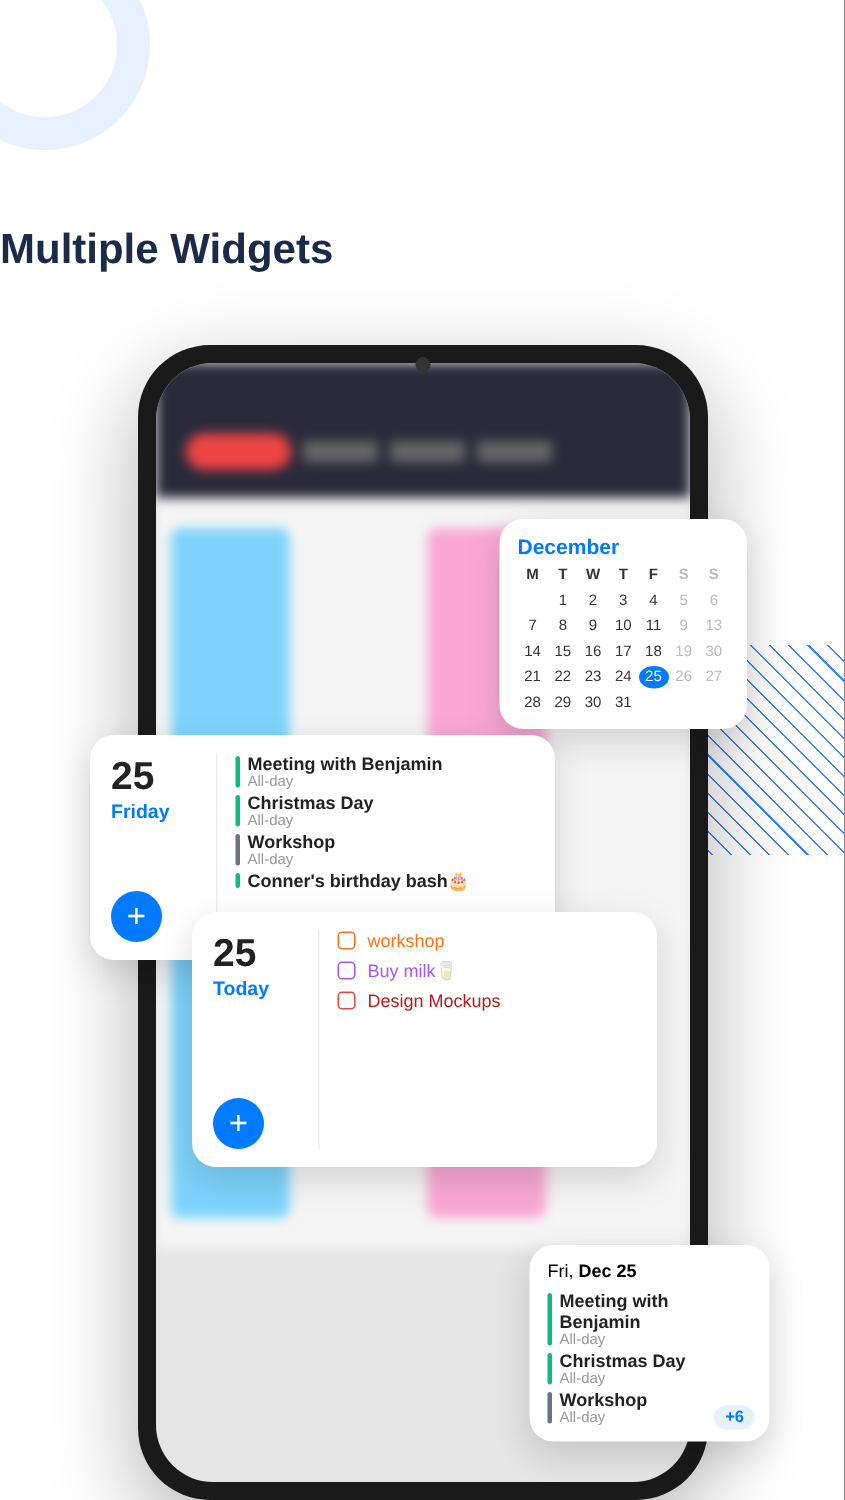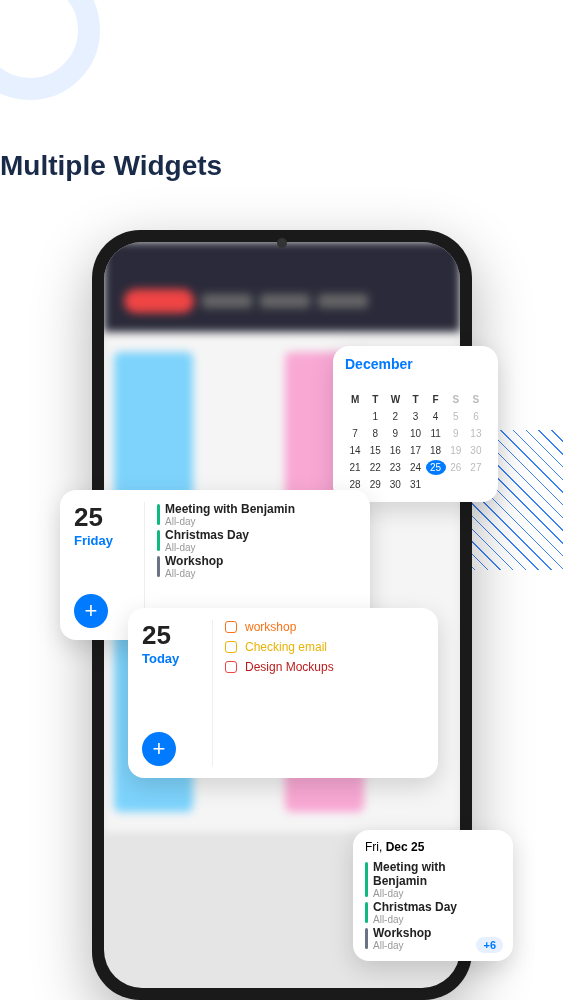--- a/index.html
+++ b/index.html
@@ -26,21 +26,21 @@
 .bg-cal { height: 500px; background: #f5f5f5; padding: 20px 10px; display: flex; gap: 6px; }
 .bg-col { flex: 1; border-radius: 6px; }
 .bg-col.blue { background: #7dd3fc; }
 .bg-col.pink { background: #f9a8d4; }
 
 
 .widget { position: absolute; background: #fff; border-radius: 16px; box-shadow: 0 8px 24px rgba(0,0,0,0.15); }
 
 
 .widget-cal { top: 346px; right: 65px; width: 165px; padding: 10px 12px 10px; }
-.cal-month { color: #007aff; font-size: 14px; font-weight: 600; margin-bottom: 20px; }
+.cal-month { color: #007aff; font-size: 14px; font-weight: 600; margin-bottom: 4px; }
 .cal-grid { display: grid; grid-template-columns: repeat(7, 1fr); gap: 2px 0; font-size: 10px; }
 .cal-head { text-align: center; font-weight: 600; color: #333; padding: 2px 0; }
 .cal-head.weekend { color: #bbb; }
 .cal-day { text-align: center; padding: 2px 0; color: #333; font-size: 10px; }
 .cal-day.weekend { color: #bbb; }
 .cal-day.today { background: #007aff; color: #fff; border-radius: 50%; }
 .cal-day.empty { color: transparent; }
 
 
 .widget-events { top: 490px; left: 60px; width: 310px; height: 150px; padding: 12px 14px; display: flex; z-index: 3; }
@@ -160,39 +160,43 @@
       <div class="event-item">
         <div class="event-bar" style="background: rgb(16, 185, 129);"></div>
         <div class="event-title">Christmas Day</div>
         <div class="event-sub">All-day</div>
       </div>
       <div class="event-item">
         <div class="event-bar" style="background: rgb(107, 114, 128);"></div>
         <div class="event-title">Workshop</div>
         <div class="event-sub">All-day</div>
       </div>
+      <div class="event-item">
+        <div class="event-bar" style="background: rgb(16, 185, 129);"></div>
+        <div class="event-title">Conner's birthday bash🎂</div>
+      </div>
     </div>
   <div class="add-btn">
     <span>+</span>
   </div>
 </div>
 
 <div class="widget widget-todo">
   <div class="events-date">
     <div class="events-day">25</div>
     <div class="events-weekday">Today</div>
   </div>
   <div class="todo-list" id="todo-list">
       <div class="todo-item">
         <div class="todo-check" style="border-color: rgb(249, 115, 22);"></div>
         <div style="color: rgb(249, 115, 22);">workshop</div>
       </div>
       <div class="todo-item">
-        <div class="todo-check" style="border-color: rgb(234, 179, 8);"></div>
-        <div style="color: rgb(234, 179, 8);">Checking email</div>
+        <div class="todo-check" style="border-color: rgb(168, 85, 247);"></div>
+        <div style="color: rgb(168, 85, 247);">Buy milk🥛</div>
       </div>
       <div class="todo-item">
         <div class="todo-check" style="border-color: rgb(239, 68, 68);"></div>
         <div style="color: #b91c1c;">Design Mockups</div>
       </div>
     </div>
   <div class="add-btn">
     <span>+</span>
   </div>
 </div>

